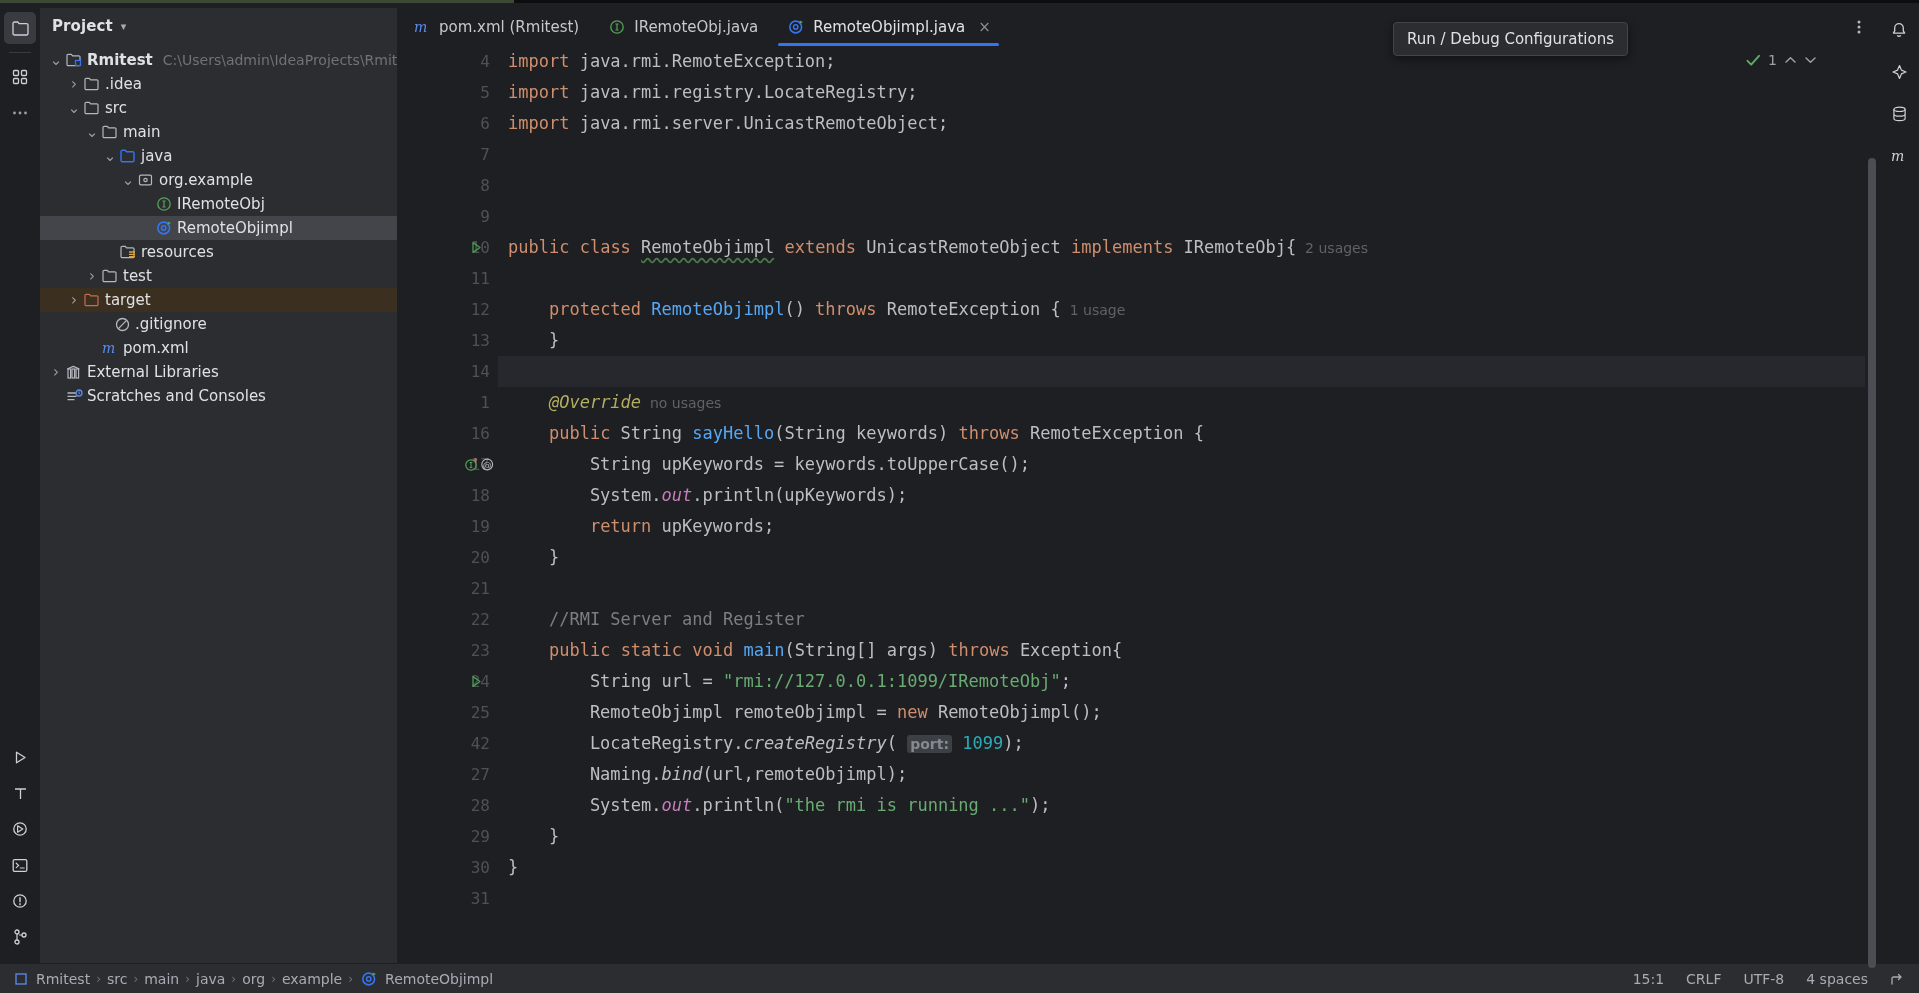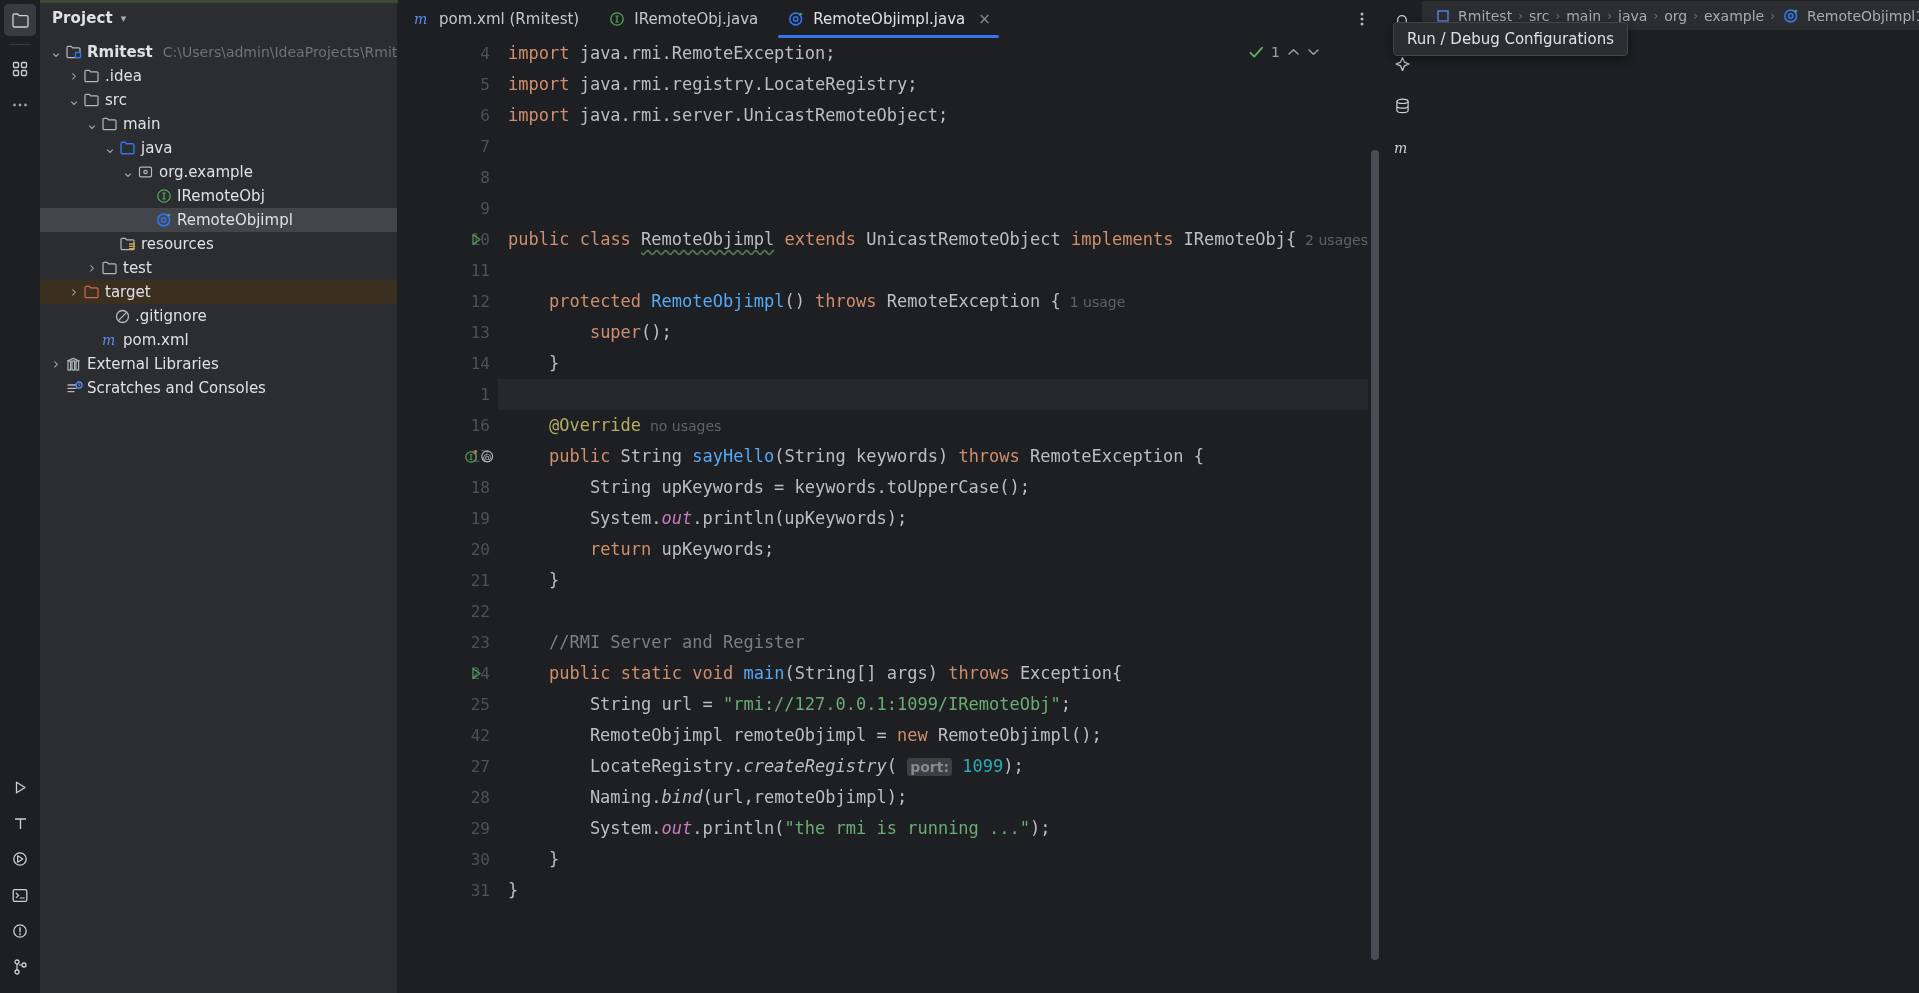--- a/index.html
+++ b/index.html
@@ -3,21 +3,21 @@
 <meta charset="utf-8">
 <style>
   * { box-sizing: border-box; margin: 0; padding: 0; }
   html, body {
     width: 1919px; height: 993px;
     background: #1e1f22;
     font-family: "DejaVu Sans", "Liberation Sans", sans-serif;
     overflow: hidden;
     color: #dfe1e5;
   }
-  #app { position: relative; width: 1919px; height: 993px; display: flex; flex-direction: row; }
+  #app { position: relative; width: 1919px; height: 993px; display: flex; flex-direction: column; }
 
   
   .topstrip { height: 8px; background: #1e1f22; position: relative; flex: none; }
   .topstrip .greenline { position: absolute; left: 0; top: 0; width: 514px; height: 3px; background: #3c4a35; }
   .topstrip .blackline { position: absolute; left: 514px; top: 0; right: 0; height: 3px; background: #0d0d0f; }
 
   .body-row { display: flex; flex: 1 1 auto; min-height: 0; }
 
   
   .rail {
@@ -74,21 +74,21 @@
   .code { flex: 1 1 auto; min-width: 0; position: relative; overflow: hidden; }
   .code-line { height: 31px; line-height: 31px; white-space: pre;
     font-family: "DejaVu Sans Mono", "Liberation Mono", monospace; font-size: 17px; color: #bcbec4;
     padding-left: 10px; }
   .code-line.current { background: #26282e; }
   .kw { color: #cf8e6d; }
   .fn { color: #56a8f5; }
   .str { color: #6aab73; }
   .num { color: #2aacb8; }
   .cmt { color: #7a7e85; }
-  .ann { color: #b3ae60; }
+  .ann { color: #b3ae60; font-style: italic; }
   .stat { color: #c77dbb; font-style: italic; text-align: center; }
   .ital { font-style: italic; }
   .hint { color: #5f6367; font-family: "DejaVu Sans","Liberation Sans",sans-serif; font-size: 14px; }
   .param-hint { background: #3c3f44; color: #868a91; border-radius: 3px; padding: 1px 3px;
     font-family: "DejaVu Sans","Liberation Sans",sans-serif; font-size: 14px; font-weight: bold; }
   .wavy { text-decoration: underline wavy #4a7a4a; text-underline-offset: 4px; }
 
   .inspect-widget { position: absolute; top: 6px; right: 62px; display: flex; align-items: center;
     gap: 7px; font-size: 14px; color: #9ba0a8; }
   .inspect-widget .ok { color: #5fad65; }
@@ -518,21 +518,20 @@
         <div class="code" id="code">
             <div class="code-line"><span class="kw">import</span> java.rmi.RemoteException;</div>
             <div class="code-line"><span class="kw">import</span> java.rmi.registry.LocateRegistry;</div>
             <div class="code-line"><span class="kw">import</span> java.rmi.server.UnicastRemoteObject;</div>
             <div class="code-line">&nbsp;</div>
             <div class="code-line">&nbsp;</div>
             <div class="code-line">&nbsp;</div>
             <div class="code-line"><span class="kw">public</span> <span class="kw">class</span> <span class="wavy">RemoteObjimpl</span> <span class="kw">extends</span> UnicastRemoteObject <span class="kw">implements</span> IRemoteObj{<span class="hint">  2 usages</span></div>
             <div class="code-line">&nbsp;</div>
             <div class="code-line">    <span class="kw">protected</span> <span class="fn">RemoteObjimpl</span>() <span class="kw">throws</span> RemoteException {<span class="hint">  1 usage</span></div>
-            <div class="code-line">        <span class="kw">super</span>();</div>
             <div class="code-line">    }</div>
             <div class="code-line current">&nbsp;</div>
             <div class="code-line">    <span class="ann">@Override</span><span class="hint">  no usages</span></div>
             <div class="code-line">    <span class="kw">public</span> String <span class="fn">sayHello</span>(String keywords) <span class="kw">throws</span> RemoteException {</div>
             <div class="code-line">        String upKeywords = keywords.toUpperCase();</div>
             <div class="code-line">        System.<span class="stat">out</span>.println(upKeywords);</div>
             <div class="code-line">        <span class="kw">return</span> upKeywords;</div>
             <div class="code-line">    }</div>
             <div class="code-line">&nbsp;</div>
             <div class="code-line">    <span class="cmt">//RMI Server and Register</span></div>

